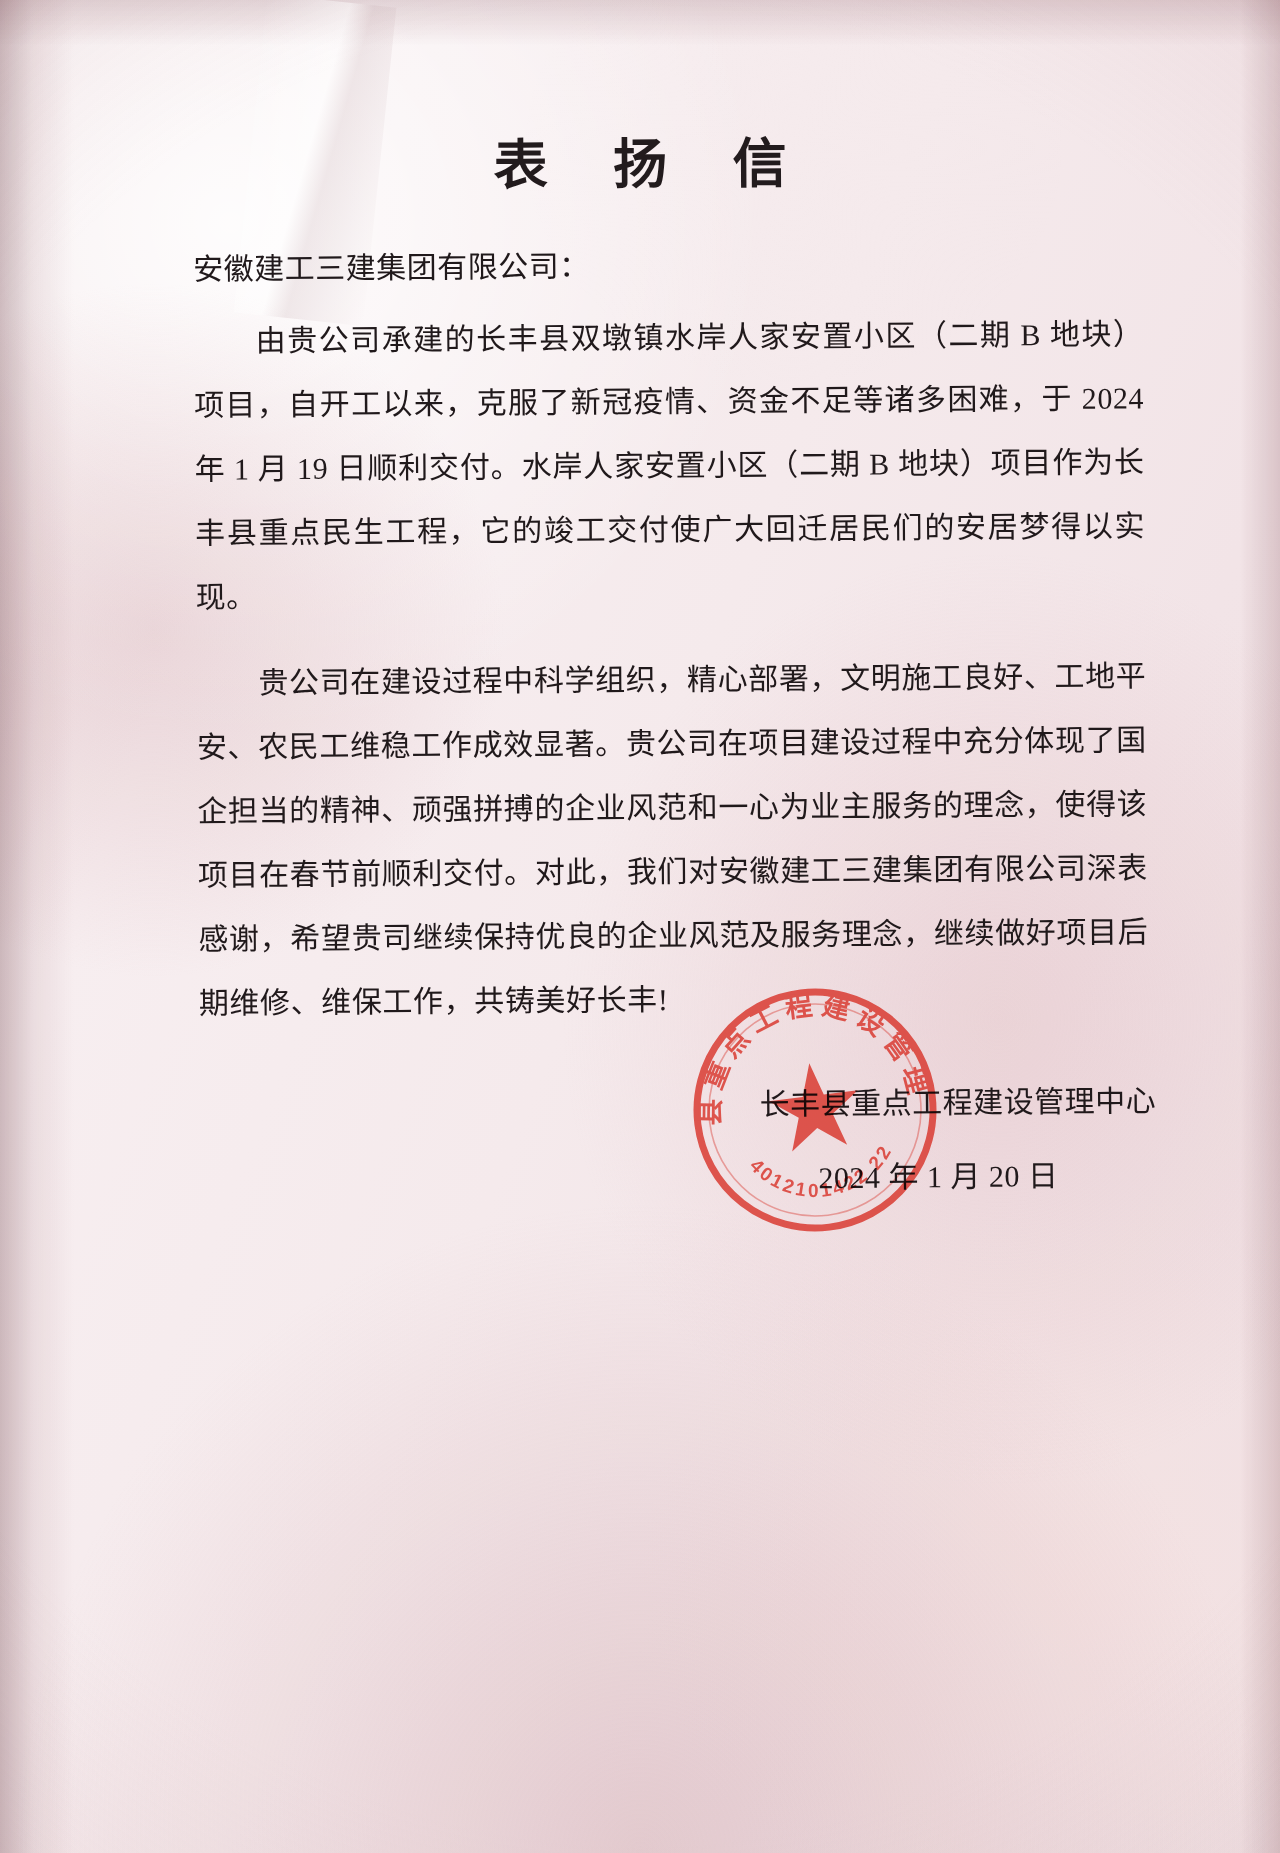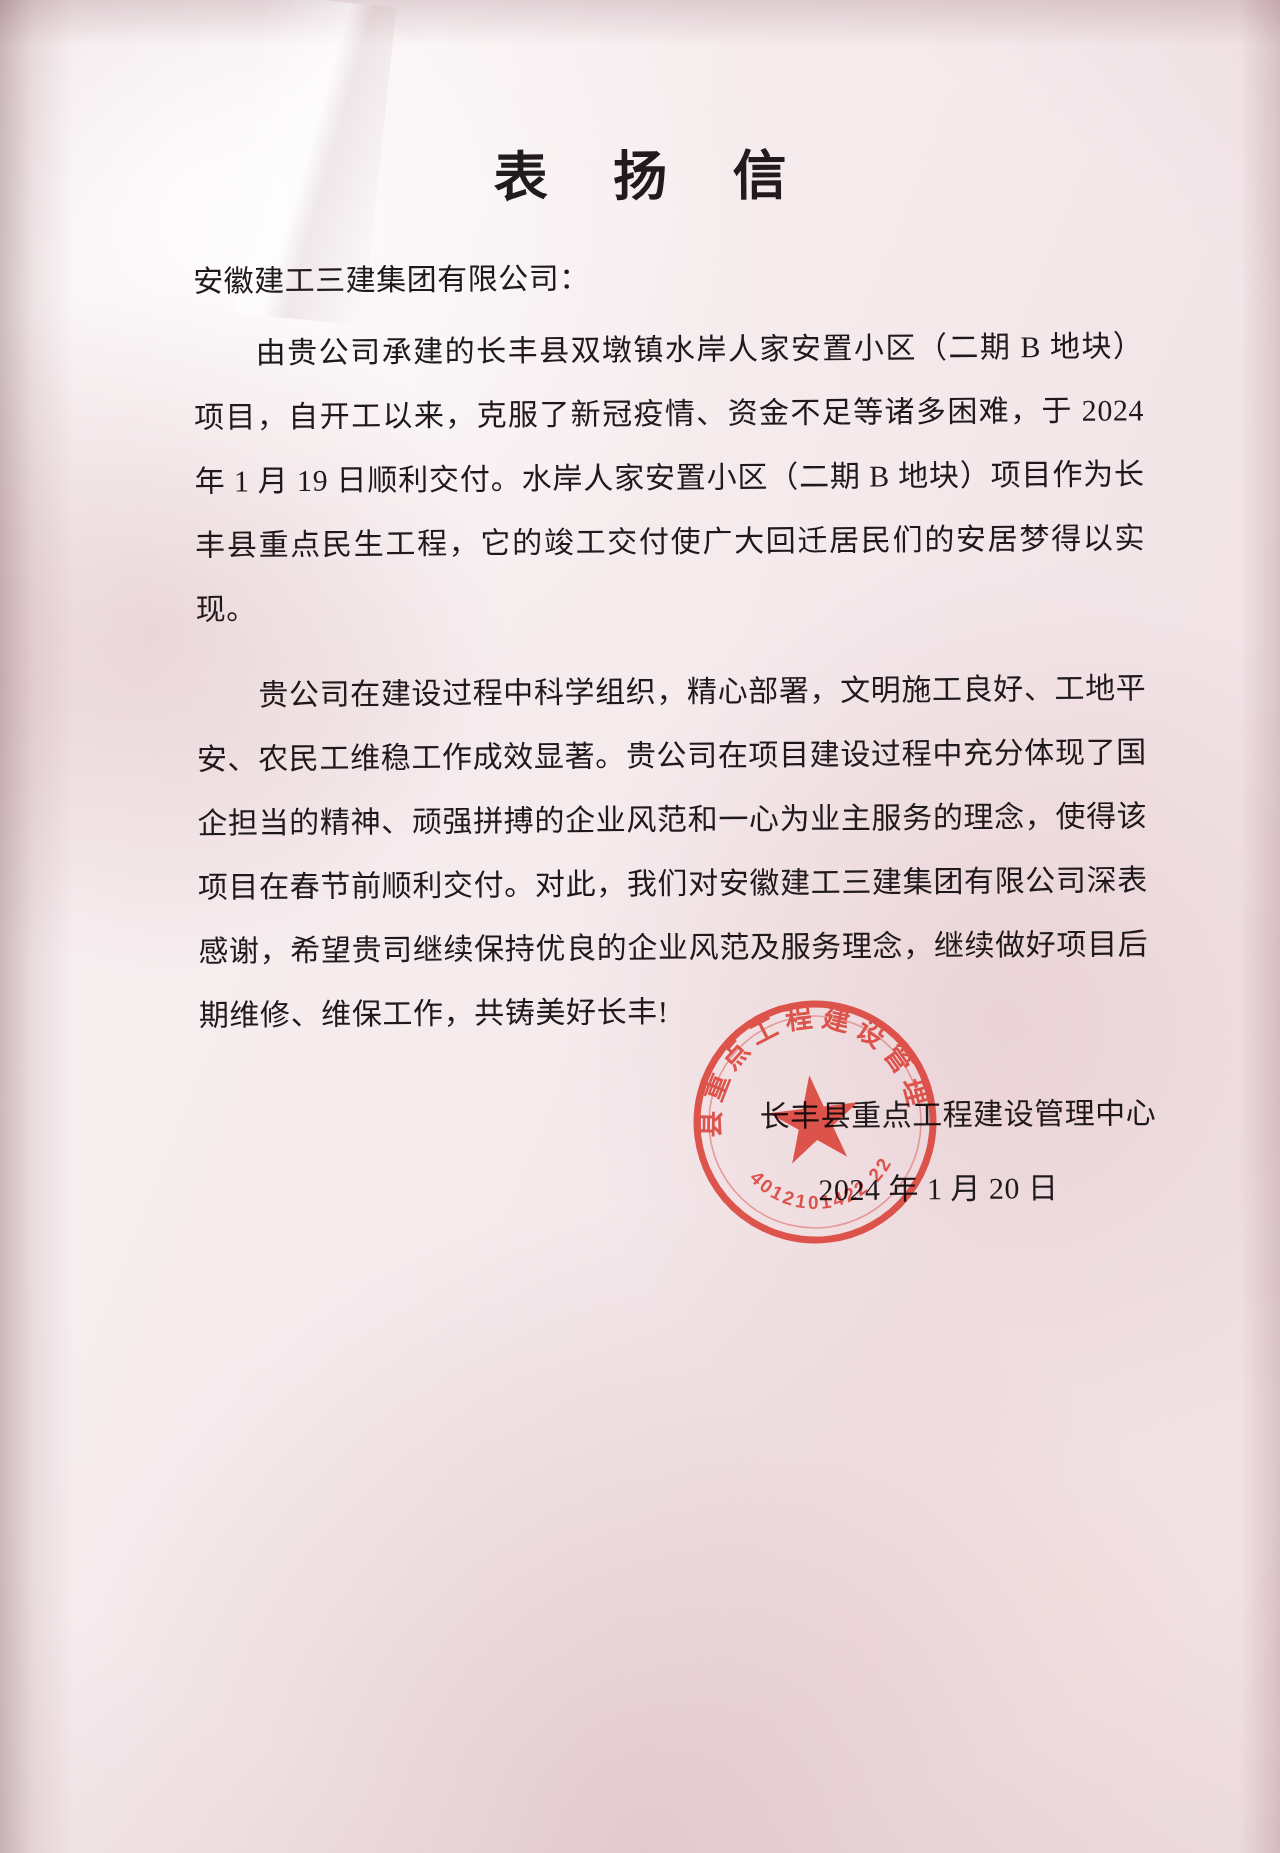--- a/index.html
+++ b/index.html
@@ -66,21 +66,21 @@
     left: 250px; top: 0;
     width: 130px; height: 320px;
     background: linear-gradient(100deg, rgba(255,255,255,0) 0%, rgba(255,255,255,0.5) 45%, rgba(206,184,188,0.28) 58%, rgba(255,255,255,0) 100%);
     transform: rotate(6deg);
     pointer-events: none;
   }
 
   
   .content {
     position: absolute;
-    left: 0; top: 12px;
+    left: 0; top: 0;
     width: 1280px;
     height: 1653px;
     z-index: 3;
   }
 
   .doc-title {
     position: absolute;
     top: 120px;
     left: 0;
     width: 1280px;

